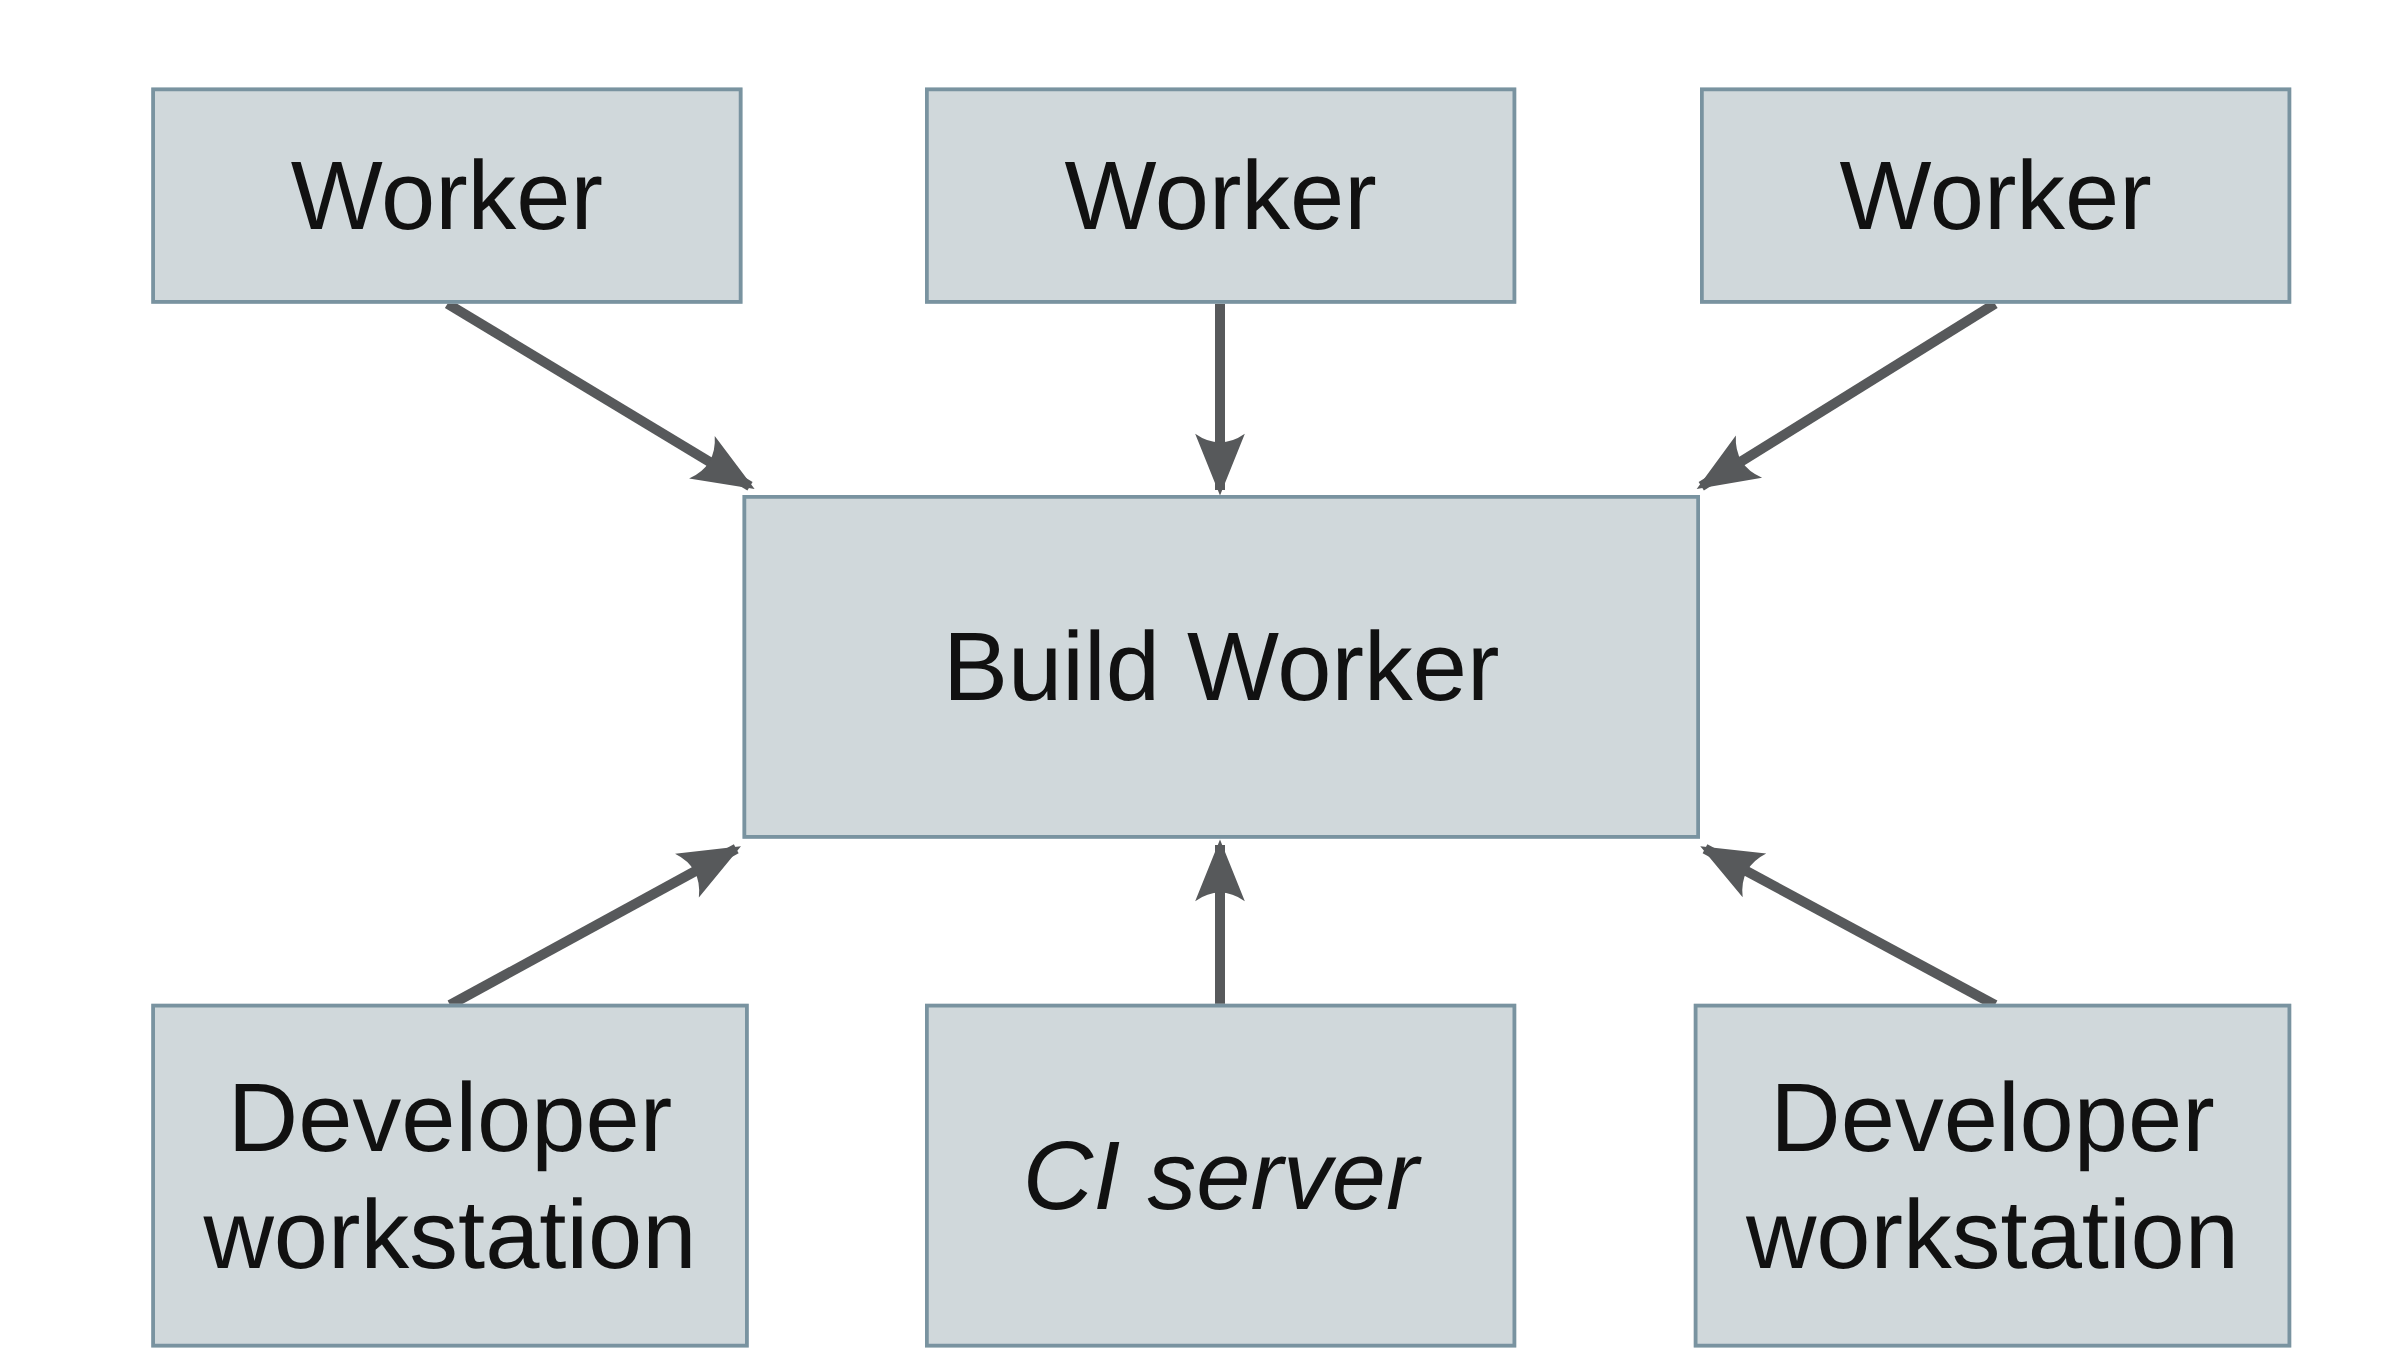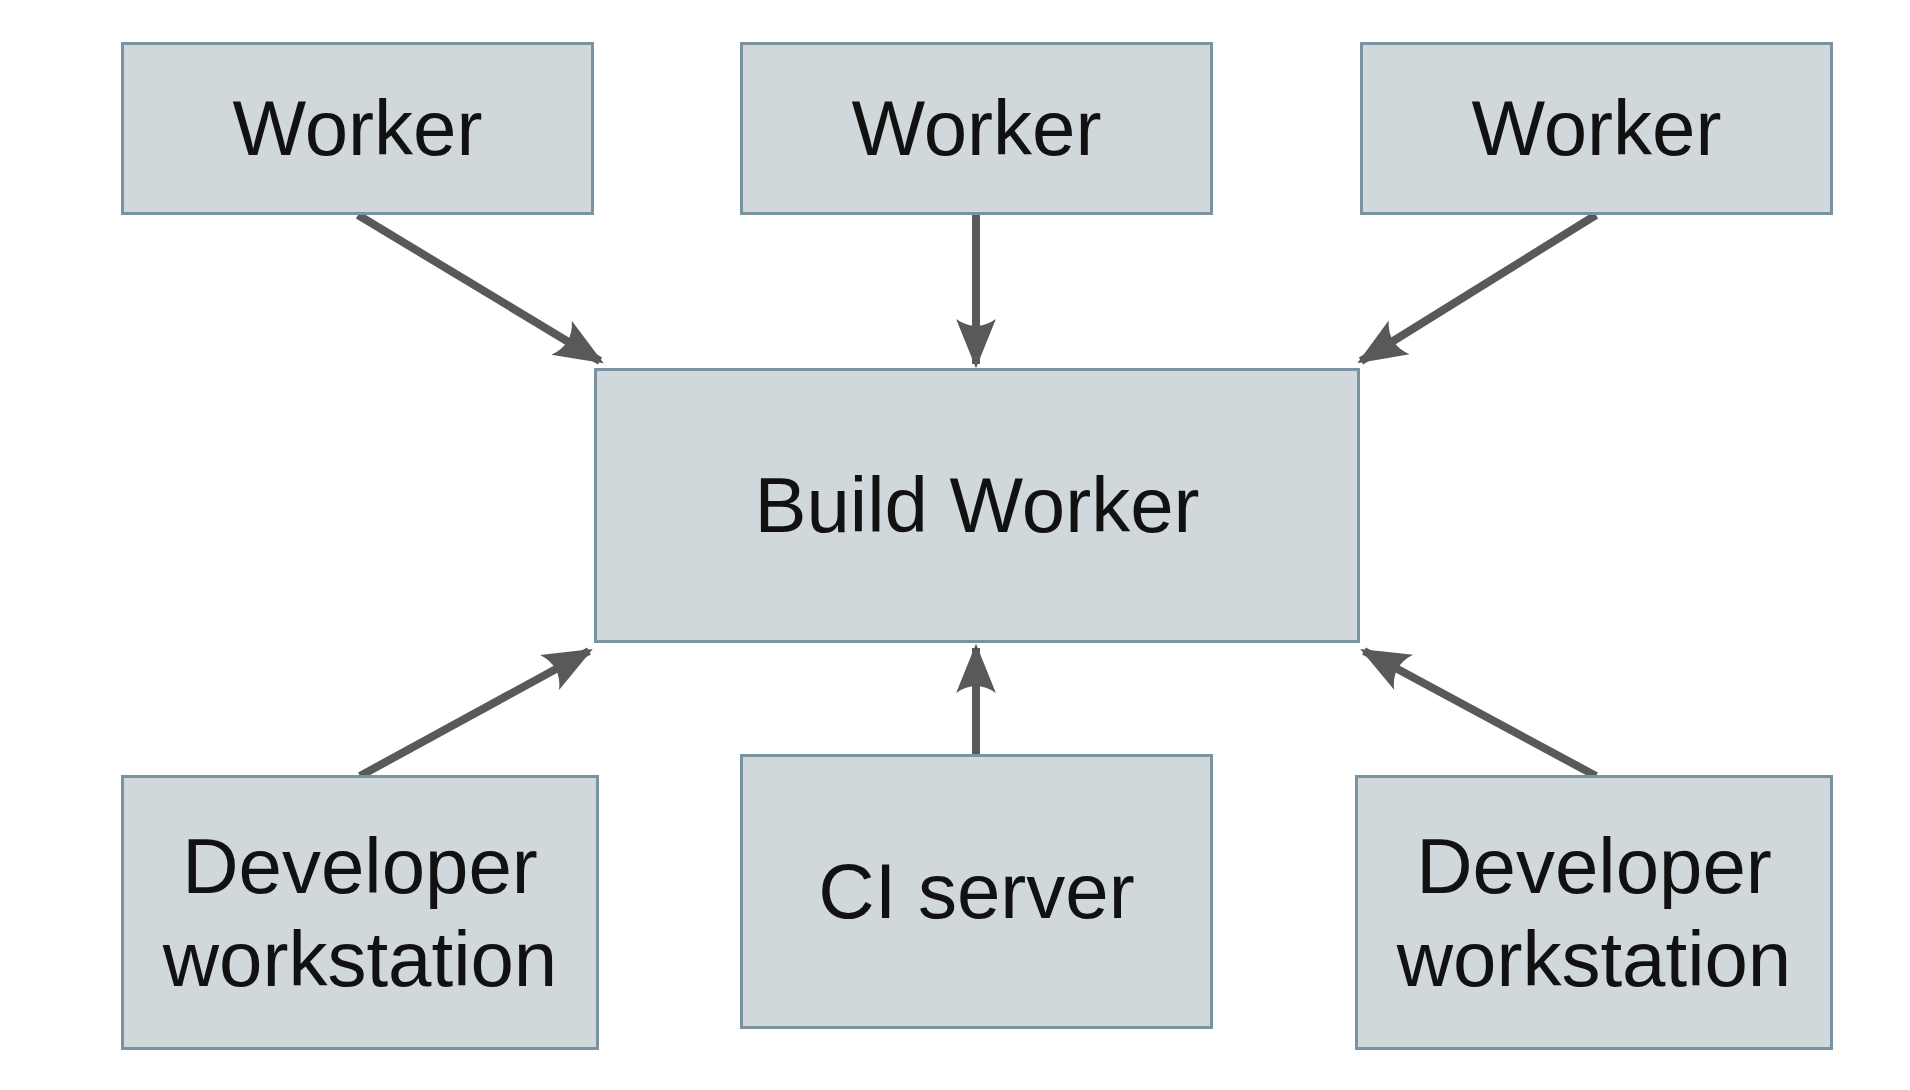--- a/index.html
+++ b/index.html
@@ -7,41 +7,42 @@
     padding: 0;
     background: #ffffff;
   }
   .canvas {
     position: relative;
     width: 1910px;
     height: 1054px;
     background: #ffffff;
     font-family: "Liberation Sans", sans-serif;
     overflow: hidden;
+    margin-top: 28px;
   }
   .node {
     position: absolute;
     box-sizing: border-box;
     background: #d0d8db;
     border: 3px solid #7993a0;
     display: flex;
     align-items: center;
     justify-content: center;
     text-align: center;
     color: #111111;
     font-size: 78px;
     line-height: 1.18;
     padding: 0 10px;
   }
   #node-worker-left   { left: 121px;  top: 42px;  width: 473px; height: 173px; }
   #node-worker-center { left: 740px;  top: 42px;  width: 473px; height: 173px; }
   #node-worker-right  { left: 1360px; top: 42px;  width: 473px; height: 173px; }
   #node-build-master  { left: 594px;  top: 368px; width: 766px; height: 275px; }
   #node-dev-left      { left: 121px;  top: 775px; width: 478px; height: 275px; }
-  #node-ci-server     { left: 740px;  top: 754px; width: 473px; height: 275px; }
+  #node-ci-server     { left: 740px;  top: 775px; width: 473px; height: 275px; font-style: italic; }
   #node-dev-right     { left: 1355px; top: 775px; width: 478px; height: 275px; }
   svg.arrows {
     position: absolute;
     left: 0;
     top: 0;
     width: 1910px;
     height: 1090px;
     pointer-events: none;
   }
 </style>

